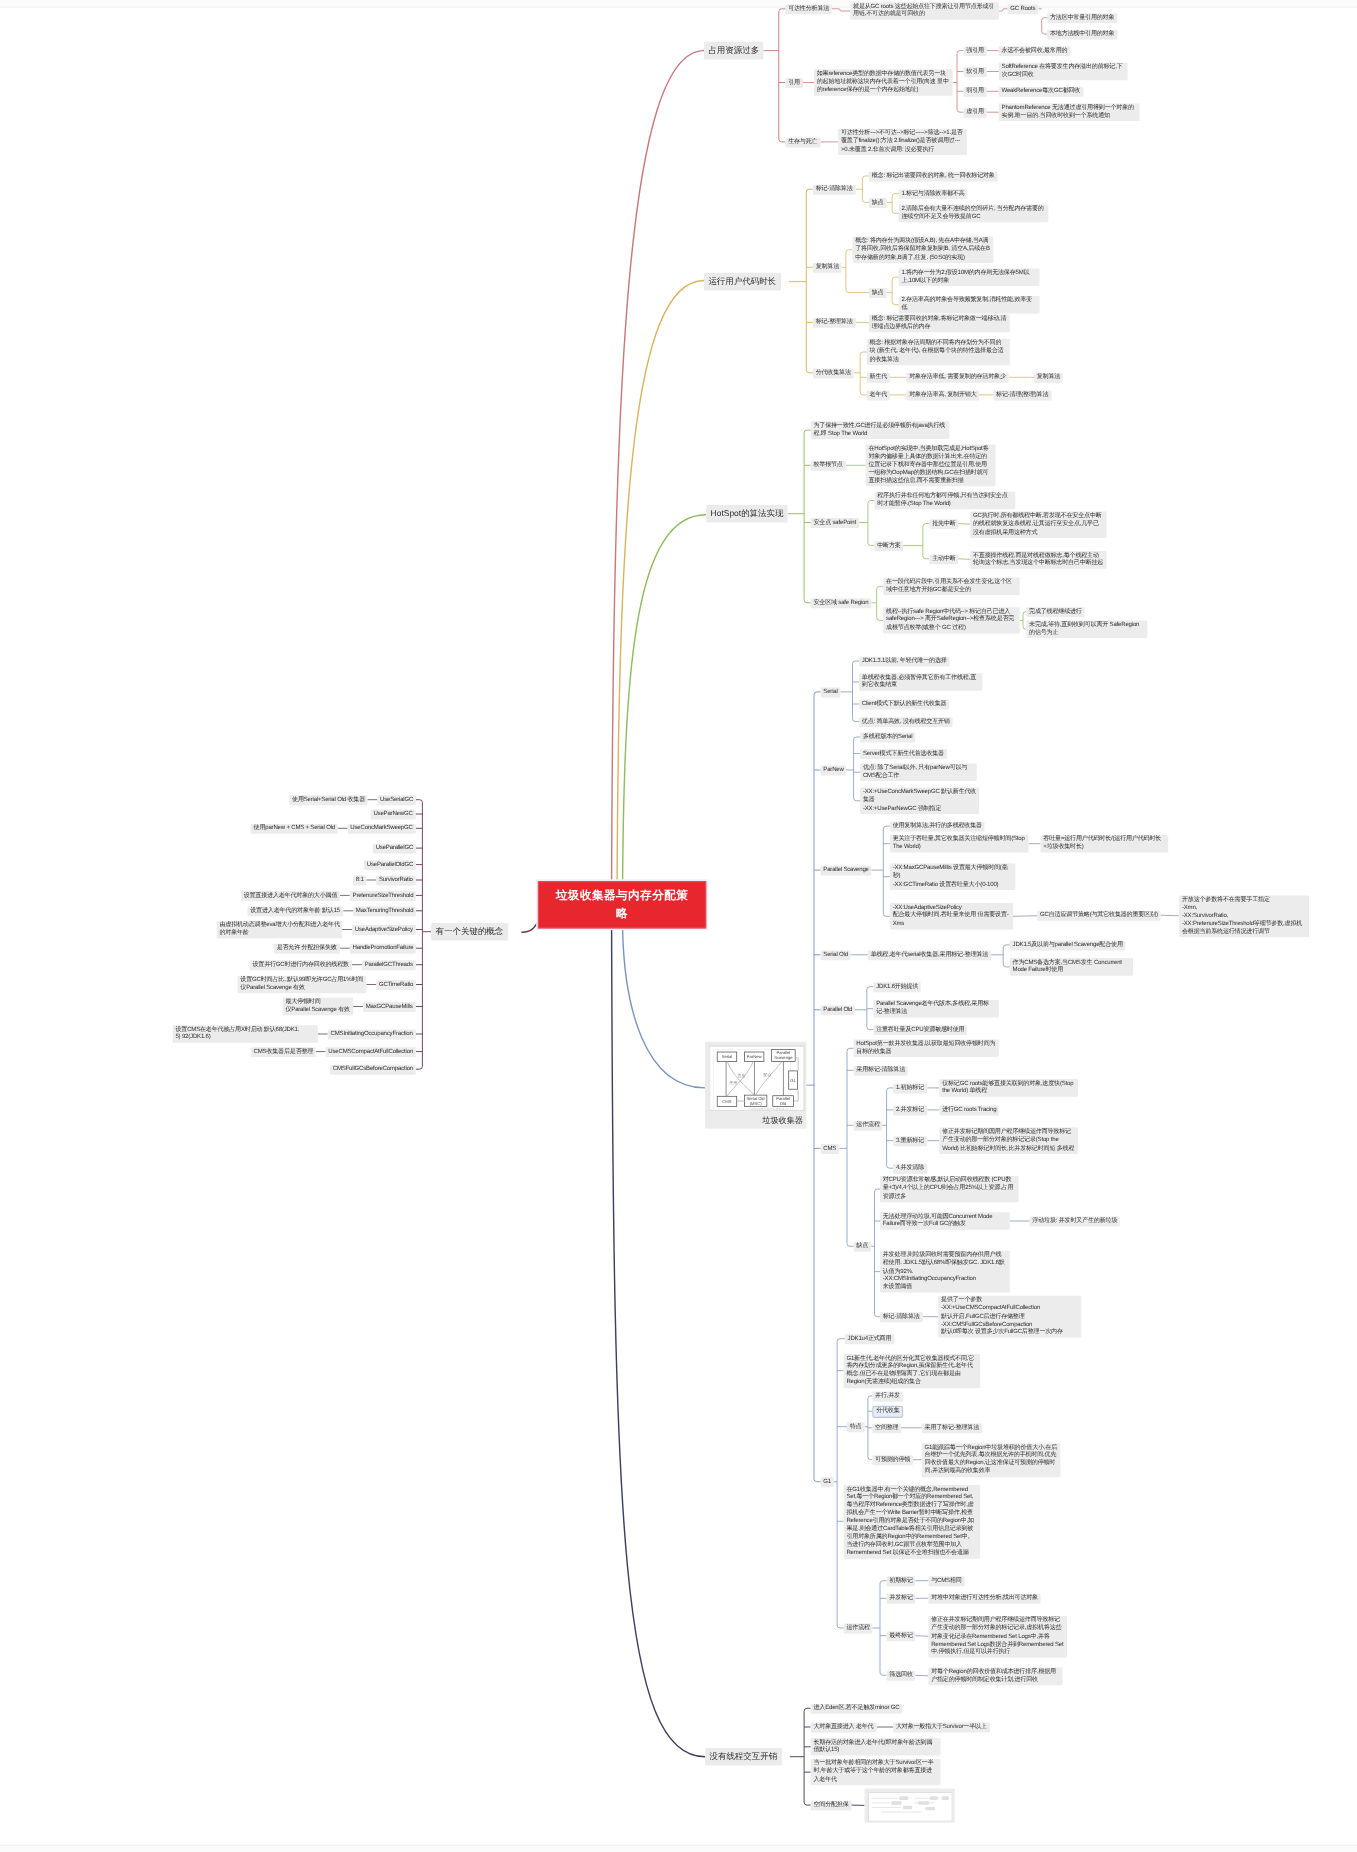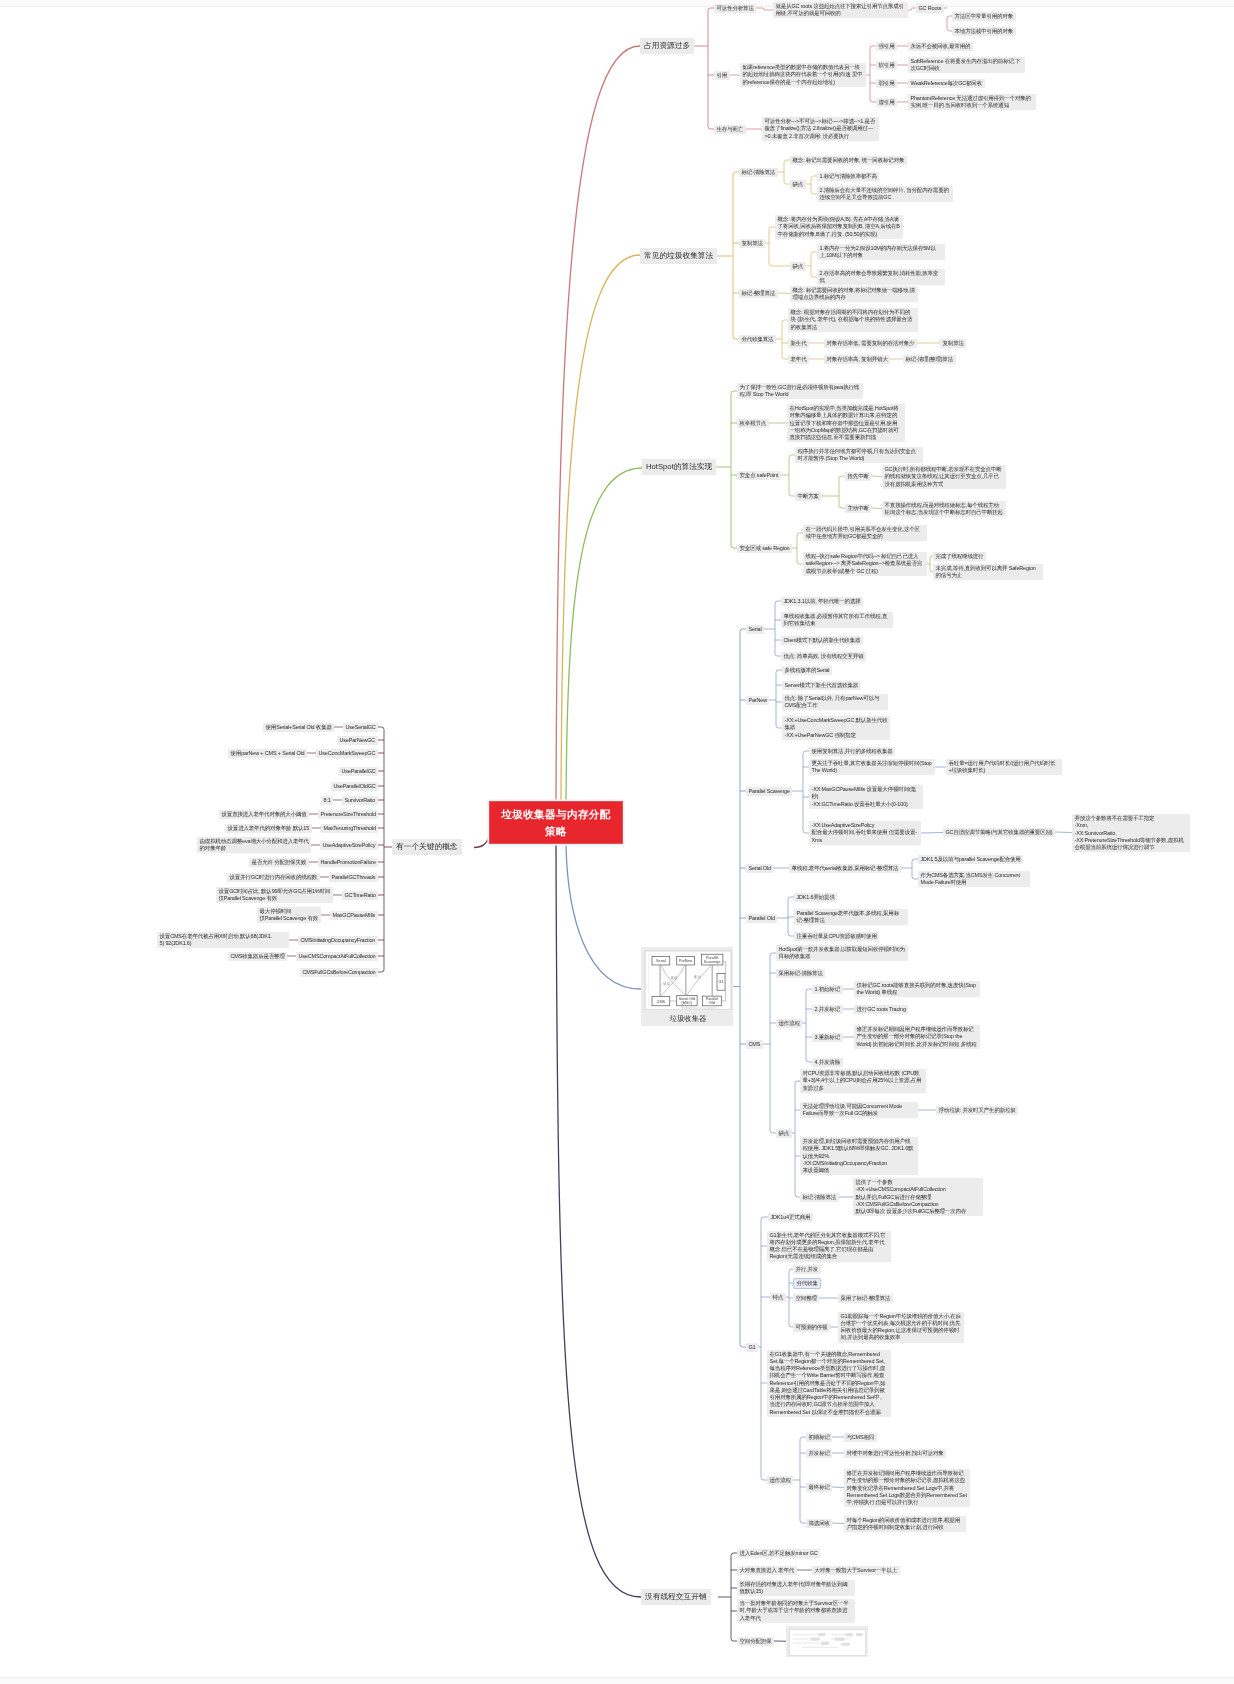--- a/index.html
+++ b/index.html
@@ -17,21 +17,21 @@
   .nd.nw{white-space:pre;}
   .nd.l1{font-size:7.7px;padding:3px 4px;background:#ebebeb;}
   .nd.l2,.nd.l3,.nd.l4,.nd.l5{font-size:5.5px;letter-spacing:-0.18px;}
   .nd.ra{text-align:left;}
   .nd.sel{background:#e6ebf4;border:0.6px solid #b9c7dd;border-radius:2px;}
   #root-node{position:absolute;box-sizing:border-box;background:#e8262d;color:#fff;
     font-size:10.6px;font-weight:bold;text-align:center;line-height:1.55;
     border:1px solid #e05055;box-shadow:0 0 0 1.6px #edf0f6;letter-spacing:.35px;
     display:flex;align-items:center;justify-content:center;padding:0 10px;}
   .imgnode{position:absolute;box-sizing:border-box;background:#ececec;padding:3px 3px 1px;}
-  .imgnode .cap{font-size:7.4px;text-align:center;color:#2b2b2b;padding:4px 0 1px 2px;}
+  .imgnode .cap{font-size:7.4px;text-align:right;color:#2b2b2b;padding:4px 0 1px 2px;}
   .imgnode .pic{background:#fff;border:1px solid #e0e0e0;display:block;}
 </style>
 </head>
 <body>
 <div id="page">
   <div class="band" id="band-top"></div>
   <div class="band" id="band-bottom"></div>
   <svg id="links">
       <path d="M556,800 C557.68,347.6 569.44,46 640,46" fill="none" stroke="#c9787b" stroke-width="1.3" stroke-linecap="butt"></path>
       <path d="M561,800 C562.58,473 573.64,255 640,255" fill="none" stroke="#d9b45e" stroke-width="1.3" stroke-linecap="butt"></path>
@@ -313,42 +313,42 @@
   <rect x="186" y="10" width="24" height="11" rx="4"></rect>
   <rect x="222" y="10" width="22" height="11" rx="4"></rect>
   <rect x="68" y="25" width="32" height="11" rx="4"></rect>
   <rect x="150" y="25" width="34" height="11" rx="4"></rect>
   <rect x="104" y="39" width="28" height="11" rx="4"></rect>
   <rect x="172" y="43" width="30" height="10" rx="4"></rect>
 </g>
 </svg>
     </div>
 
-  <div id="root-node" style="left: 489px; top: 801px; width: 134px; height: 43px;">
+  <div id="root-node" style="left: 489px; top: 801px; width: 153px; height: 43px;">
         <span>垃圾收集器与内存分配策略</span>
       </div>
       <div class="nd l1 nw" id="b1" style="left: 640px; top: 38px;">占用资源过多</div>
       <div class="nd l2 nw" id="b1a" style="left: 714px; top: 3.5px;">可达性分析算法</div>
       <div class="nd l3" id="b1a1" style="width: 135px; left: 773px; top: 1.5px;">就是从GC roots 这些起始点往下搜索让引用节点形成引用链,不可达的就是可回收的</div>
       <div class="nd l4 nw" id="b1a1a" style="left: 916px; top: 3.5px;">GC Roots</div>
       <div class="nd l5 nw" id="b1a1a1" style="left: 952px; top: 11.5px;">方法区中常量引用的对象</div>
       <div class="nd l5 nw" id="b1a1a2" style="left: 952px; top: 26.5px;">本地方法栈中引用的对象</div>
       <div class="nd l2 nw" id="b1b" style="left: 714px; top: 70.5px;">引用</div>
       <div class="nd l3" id="b1b1" style="width: 126px; left: 740px; top: 63px;">如果reference类型的数据中存储的数值代表另一块的起始地址就称这块内存代表着一个引用(向速 里中的reference保存的是一个内存起始地址)</div>
       <div class="nd l4 nw" id="b1b1a" style="left: 876px; top: 41.5px;">强引用</div>
       <div class="nd l5 nw" id="b1b1a1" style="left: 908px; top: 41.5px;">永远不会被回收,最常用的</div>
       <div class="nd l4 nw" id="b1b1b" style="left: 876px; top: 60.5px;">软引用</div>
       <div class="nd l5" id="b1b1b1" style="width: 117px; left: 908px; top: 56.5px;">SoftReference 在将要发生内存溢出的前标记,下次GC时回收</div>
       <div class="nd l4 nw" id="b1b1c" style="left: 876px; top: 78.5px;">弱引用</div>
       <div class="nd l5 nw" id="b1b1c1" style="left: 908px; top: 78.5px;">WeakReference每次GC都回收</div>
       <div class="nd l4 nw" id="b1b1d" style="left: 876px; top: 97.5px;">虚引用</div>
       <div class="nd l5" id="b1b1d1" style="width: 128px; left: 908px; top: 93.5px;">PhantomReference 无法通过虚引用得到一个对象的实例,唯一目的.当回收时收到一个系统通知</div>
       <div class="nd l2 nw" id="b1c" style="left: 714px; top: 124.5px;">生存与死亡</div>
       <div class="nd l3" id="b1c1" style="width: 117px; left: 762px; top: 117px;">可达性分析---&gt;不可达--&gt;标记-----&gt;筛选--&gt;1.是否覆盖了finalize();方法 2.finalize()是否被调用过---&gt;0.未覆盖 2.非首次调用: 没必要执行</div>
-      <div class="nd l1 nw" id="b2" style="left: 640px; top: 248px;">常见的垃圾收集算法</div>
+      <div class="nd l1 nw" id="b2" style="left: 640px; top: 248px;">运行用户代码时长</div>
       <div class="nd l2 nw" id="b2a" style="left: 739px; top: 167.5px;">标记-清除算法</div>
       <div class="nd l3 nw" id="b2a1" style="left: 790px; top: 155.5px;">概念: 标记出需要回收的对象, 统一回收标记对象</div>
       <div class="nd l3 nw" id="b2a2" style="left: 790px; top: 179.5px;">缺点</div>
       <div class="nd l4 nw" id="b2a2a" style="left: 817px; top: 171.5px;">1.标记与清除效率都不高</div>
       <div class="nd l4" id="b2a2b" style="width: 136px; left: 817px; top: 185.5px;">2.清除后会有大量不连续的空间碎片, 当分配内存需要的连续空间不足又会导致提前GC</div>
       <div class="nd l2 nw" id="b2b" style="left: 739px; top: 238.5px;">复制算法</div>
       <div class="nd l3" id="b2b1" style="width: 128px; left: 775px; top: 215px;">概念: 将内存分为两块(假设A,B), 先在A中存储,当A满了将回收,回收后将保留对象复制到B, 清空A,后续在B中存储新的对象,B满了,往复. (50:50的实现)</div>
       <div class="nd l3 nw" id="b2b2" style="left: 790px; top: 261.5px;">缺点</div>
       <div class="nd l4" id="b2b2a" style="width: 128px; left: 817px; top: 243.5px;">1.将内存一分为2,假设10M的内存则无法保存5M以上,10M以下的对象</div>
       <div class="nd l4" id="b2b2b" style="width: 128px; left: 817px; top: 268.5px;">2.存活率高的对象会导致频繁复制,消耗性能,效率变低</div>

